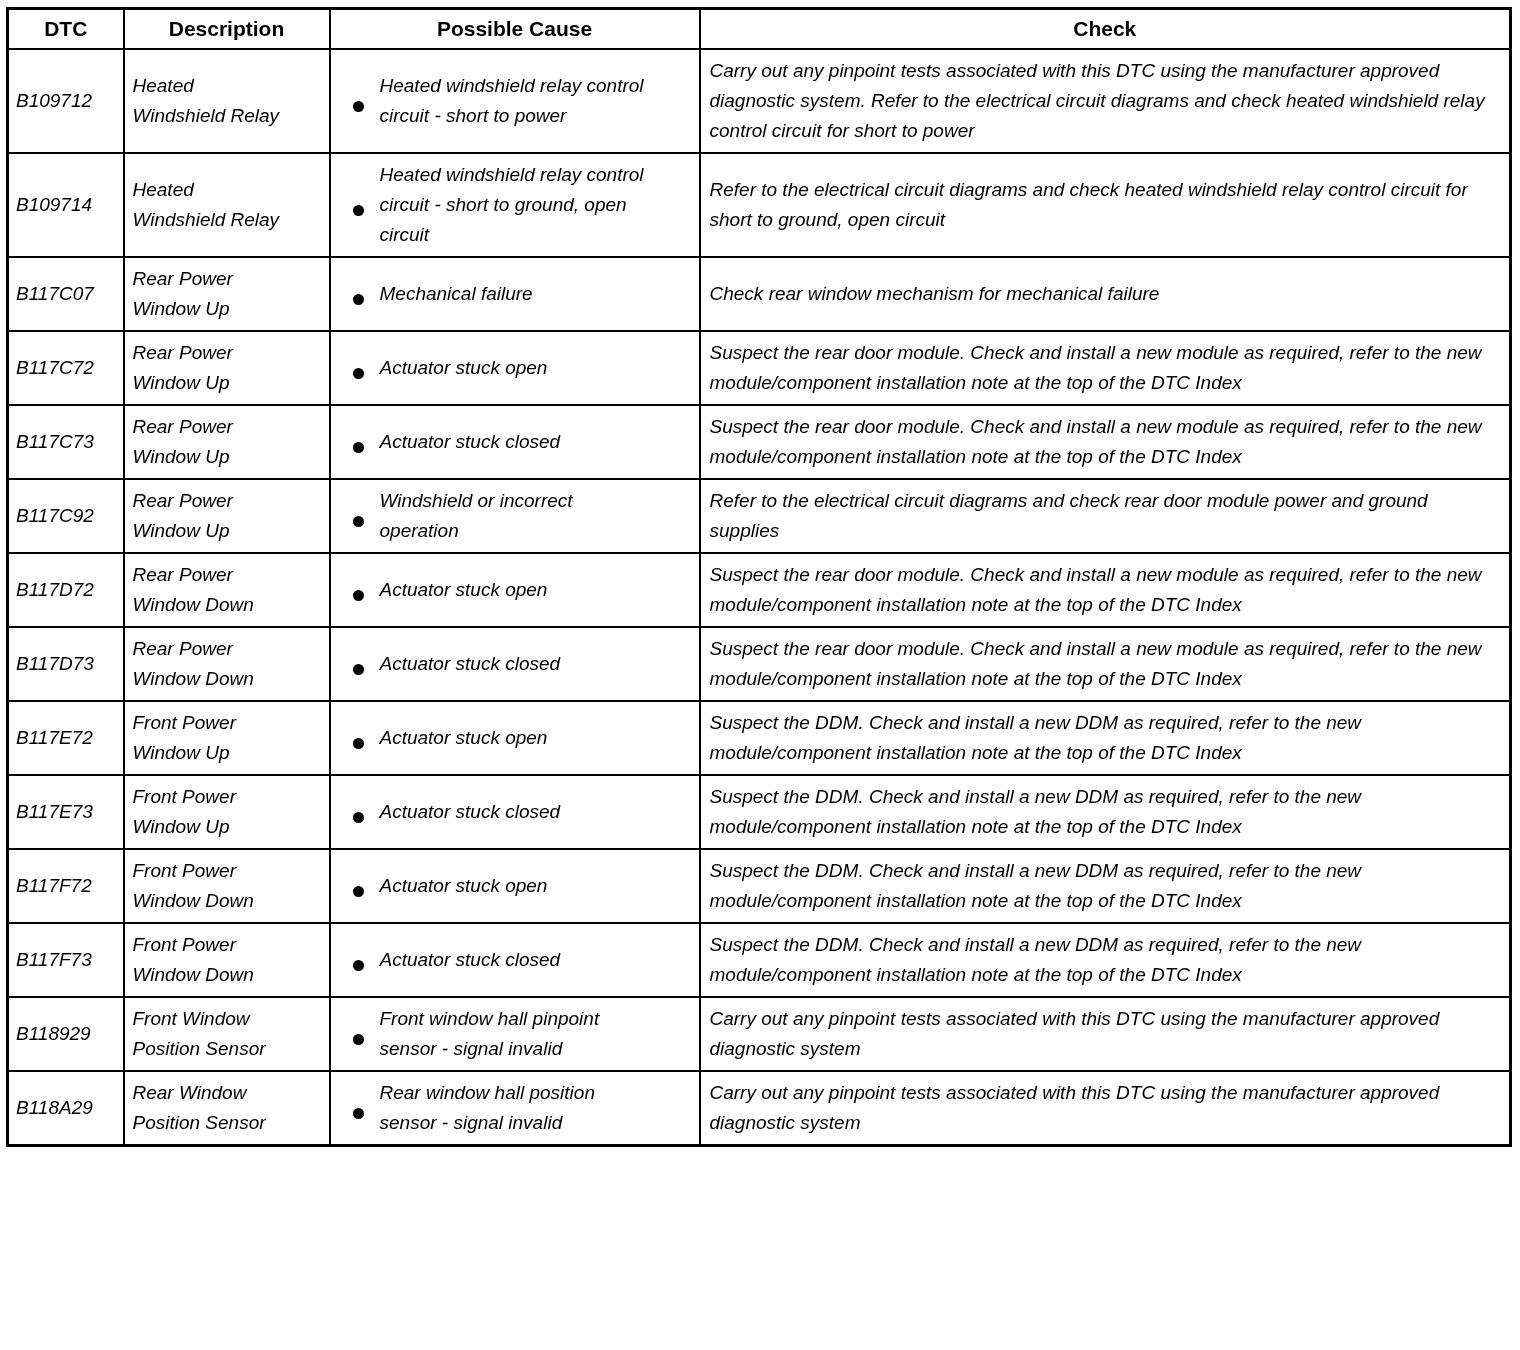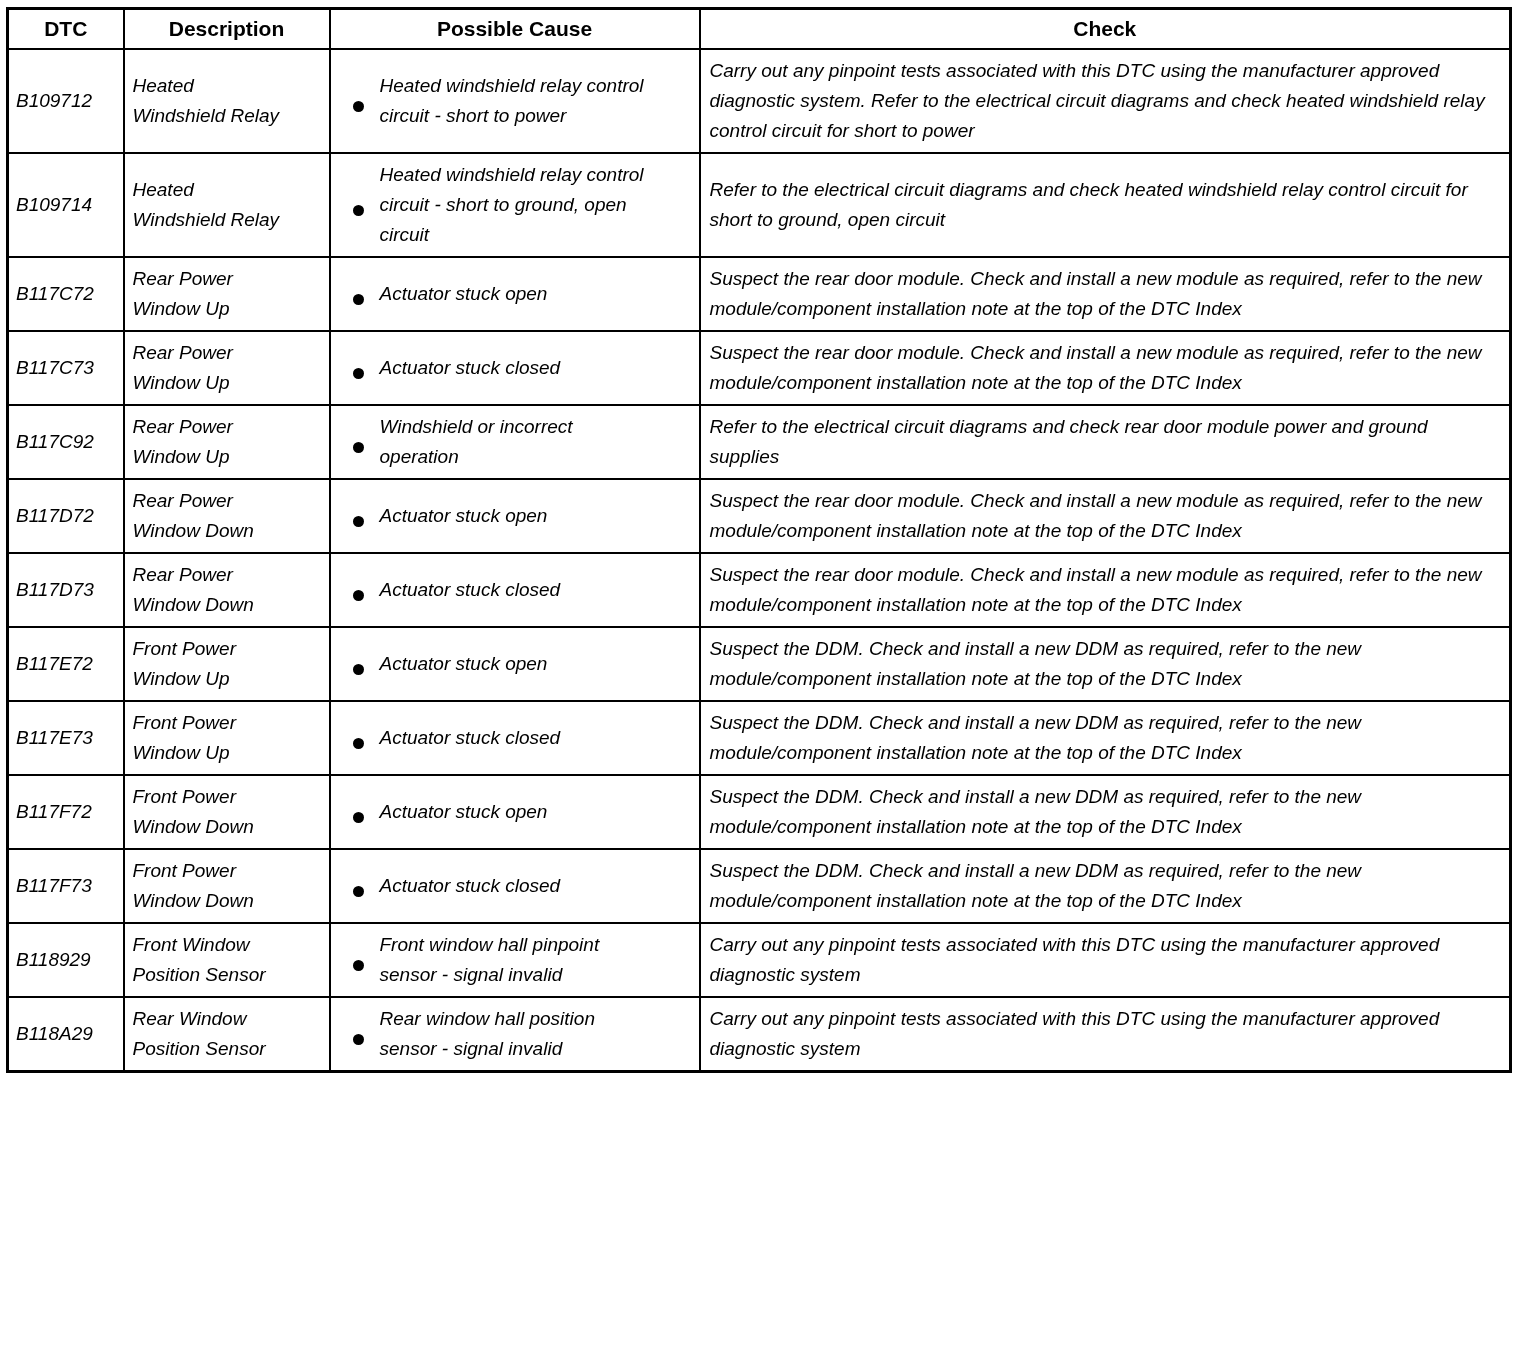--- a/index.html
+++ b/index.html
@@ -122,20 +122,33 @@
           </td>
           <td class="cause-cell">
             <div class="bullet-item">
               <span class="bullet"></span>
               <span class="cause-text">Heated windshield relay control circuit - short to ground, open circuit</span>
             </div>
           </td>
           <td class="action-cell">Refer to the electrical circuit diagrams and check heated windshield relay control circuit for short to ground, open circuit</td>
         </tr>
         <tr>
+          <td class="dtc-cell">B117C07</td>
+          <td class="desc-cell">
+            <span class="desc-text">Rear Power Window Up</span>
+          </td>
+          <td class="cause-cell">
+            <div class="bullet-item">
+              <span class="bullet"></span>
+              <span class="cause-text">Mechanical failure</span>
+            </div>
+          </td>
+          <td class="action-cell">Check rear window mechanism for mechanical failure</td>
+        </tr>
+        <tr>
           <td class="dtc-cell">B117C72</td>
           <td class="desc-cell">
             <span class="desc-text">Rear Power Window Up</span>
           </td>
           <td class="cause-cell">
             <div class="bullet-item">
               <span class="bullet"></span>
               <span class="cause-text">Actuator stuck open</span>
             </div>
           </td>

